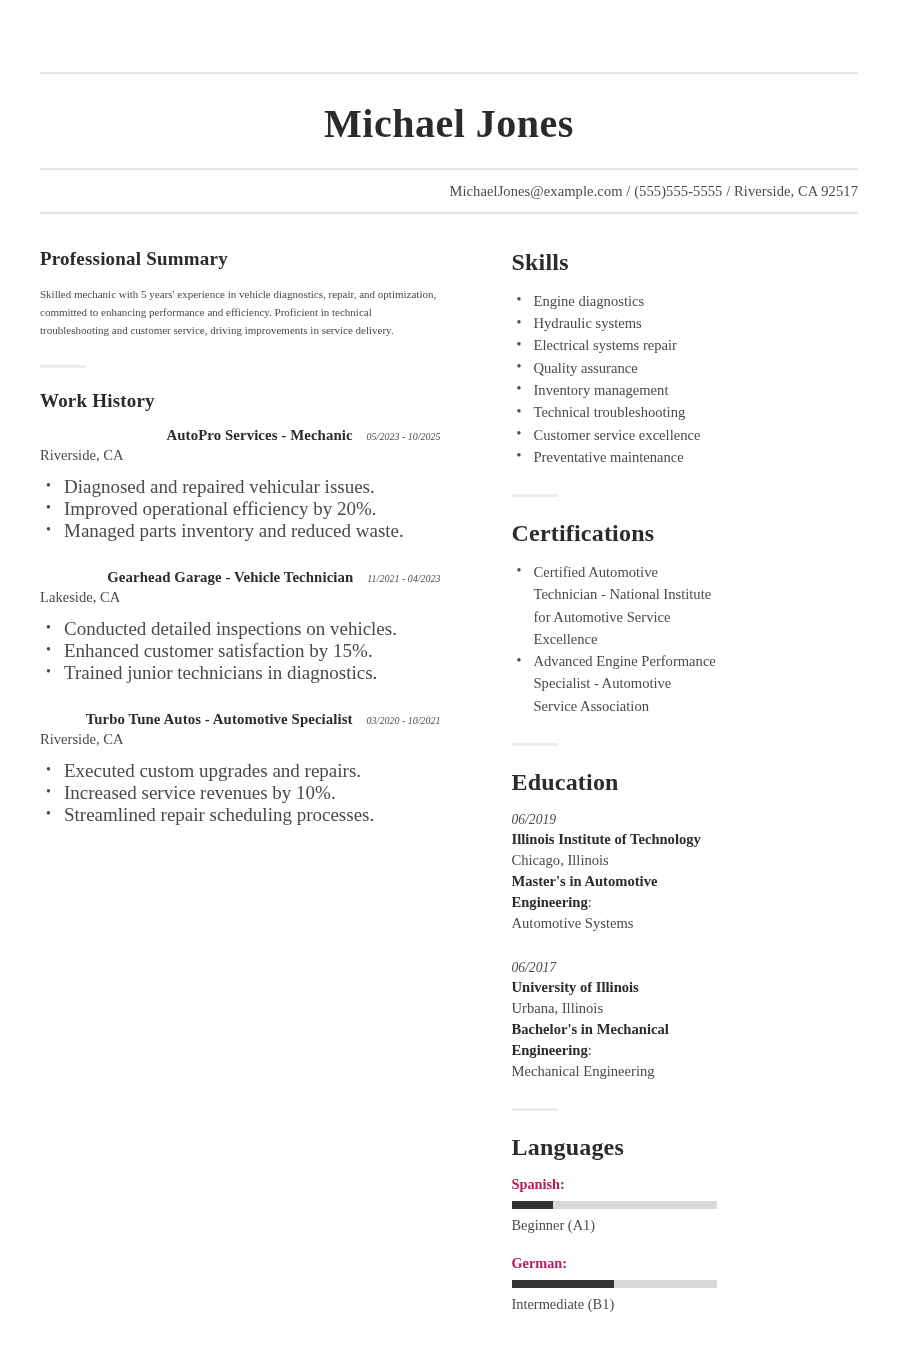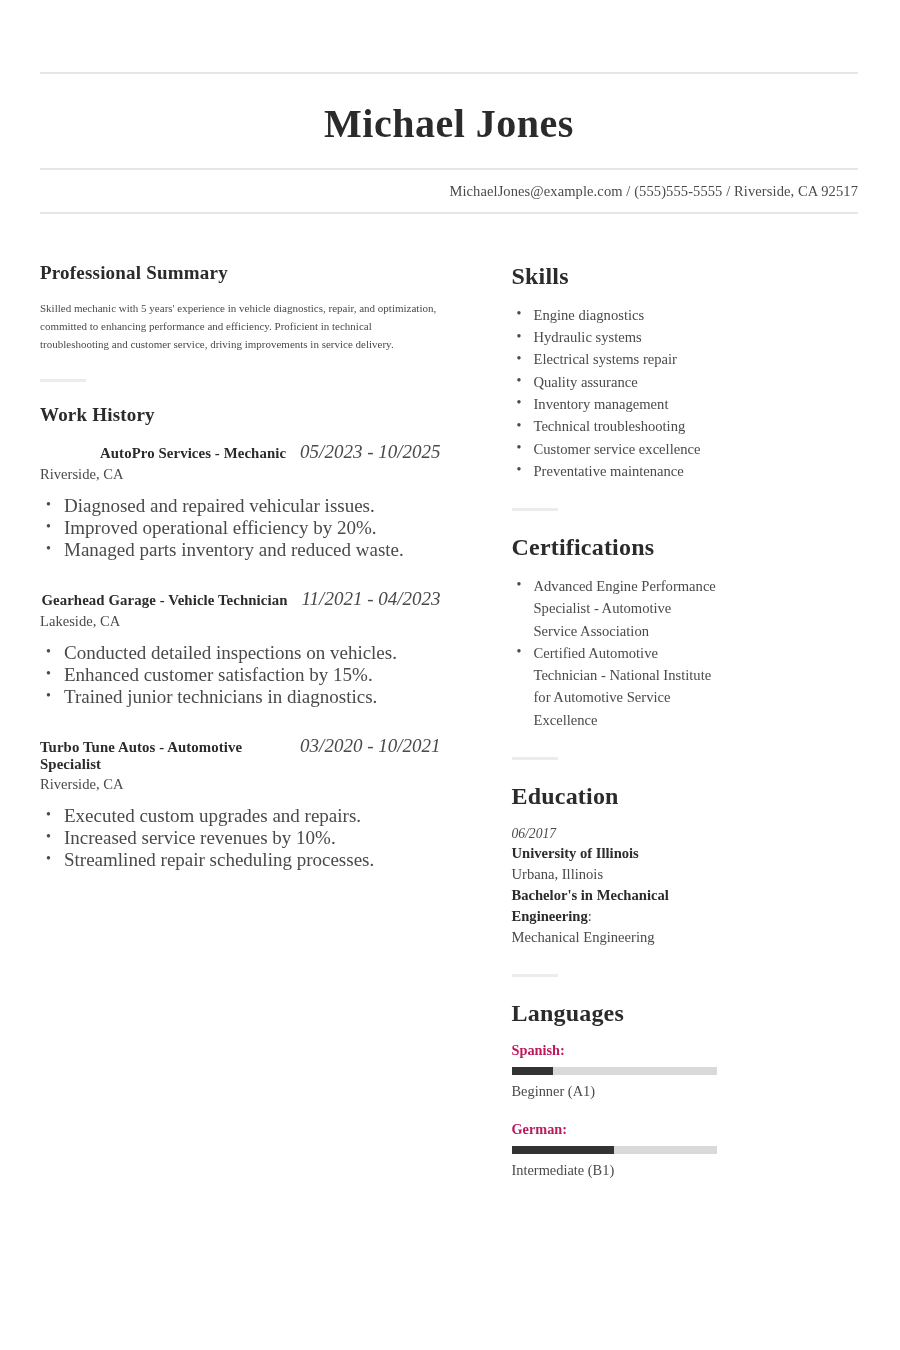--- a/index.html
+++ b/index.html
@@ -53,21 +53,20 @@
   }
 
   
   .columns {
     position: absolute;
     left: 0;
     top: 232px;
     width: 757px;
     display: flex;
     align-items: flex-start;
-    margin-top: 14px;
   }
   .col-left {
     width: 555px;
     padding-left: 40px;
     padding-right: 20px;
   }
   .col-right {
     width: 345px;
     padding-left: 51px;
     padding-right: 40px;
@@ -110,21 +109,21 @@
     justify-content: flex-end;
     align-items: baseline;
   }
   .job-title {
     font-size: 14.8px;
     font-weight: bold;
     color: #2b2b2b;
     letter-spacing: 0.1px;
   }
   .job-dates {
-    font-size: 19px;
+    font-size: 10px;
     font-style: italic;
     color: #4a4a4a;
     white-space: nowrap;
     padding-left: 14px;
   }
   .job-loc {
     font-size: 14.6px;
     color: #4a4a4a;
     margin-top: 3px;
   }
@@ -318,30 +317,37 @@
           <li>Customer service excellence</li>
           <li>Preventative maintenance</li>
         </ul>
       </section>
 
       <div class="mini-divider"></div>
 
       <section>
         <h2 class="section-title">Certifications</h2>
         <ul class="rlist">
+          <li>Certified Automotive Technician - National Institute for Automotive Service Excellence</li>
           <li>Advanced Engine Performance Specialist - Automotive Service Association</li>
-          <li>Certified Automotive Technician - National Institute for Automotive Service Excellence</li>
         </ul>
       </section>
 
       <div class="mini-divider"></div>
 
       <section>
         <h2 class="section-title">Education</h2>
 
+        <div class="edu">
+          <div class="edu-date">06/2019</div>
+          <div class="edu-school">Illinois Institute of Technology</div>
+          <div class="edu-loc">Chicago, Illinois</div>
+          <div class="edu-degree-line"><span class="edu-degree">Master's in Automotive Engineering</span><span>:</span></div>
+          <div class="edu-field">Automotive Systems</div>
+        </div>
 
         <div class="edu">
           <div class="edu-date">06/2017</div>
           <div class="edu-school">University of Illinois</div>
           <div class="edu-loc">Urbana, Illinois</div>
           <div class="edu-degree-line"><span class="edu-degree">Bachelor's in Mechanical Engineering</span><span>:</span></div>
           <div class="edu-field">Mechanical Engineering</div>
         </div>
 
       </section>

